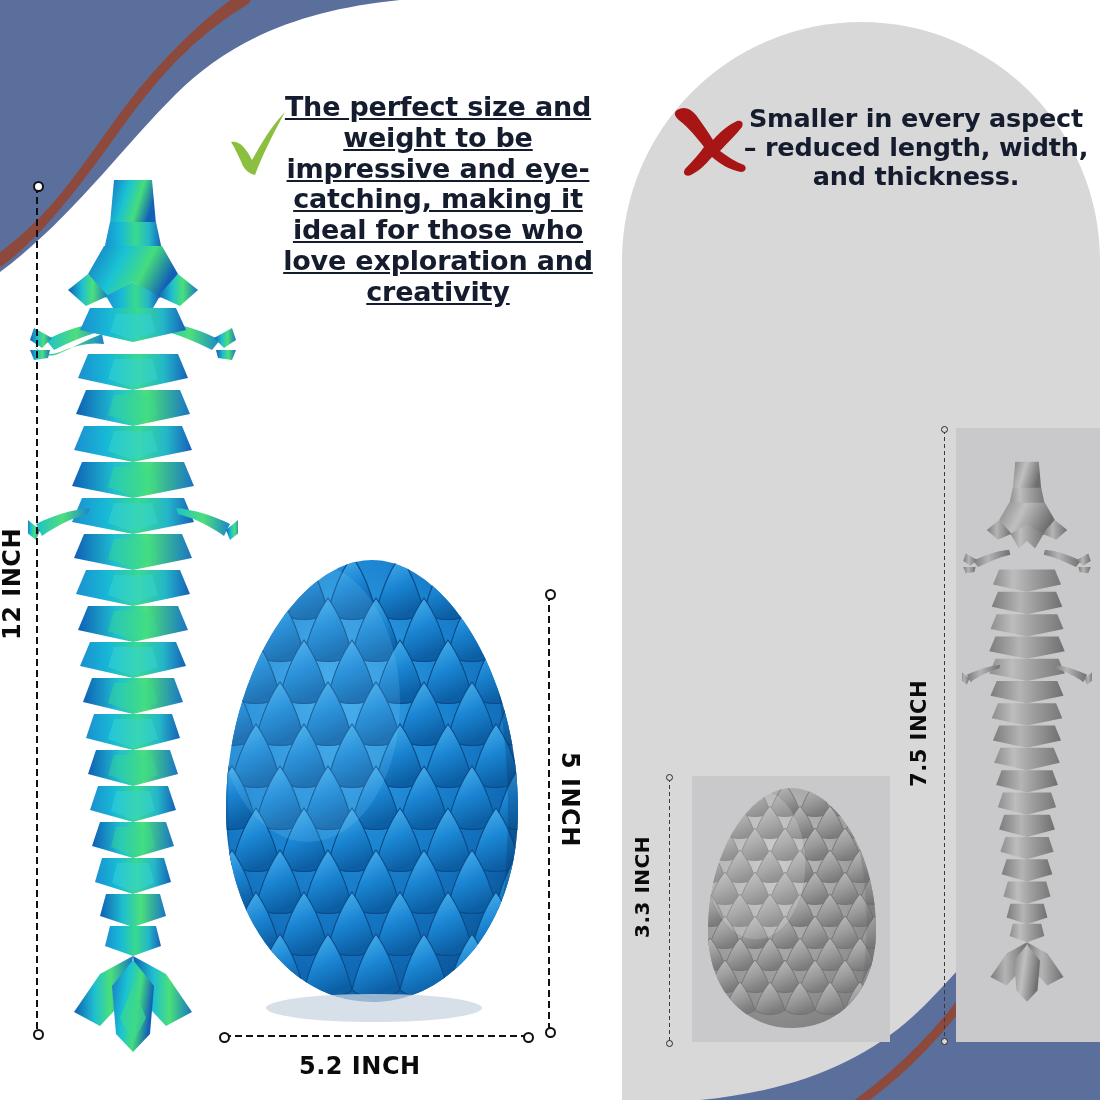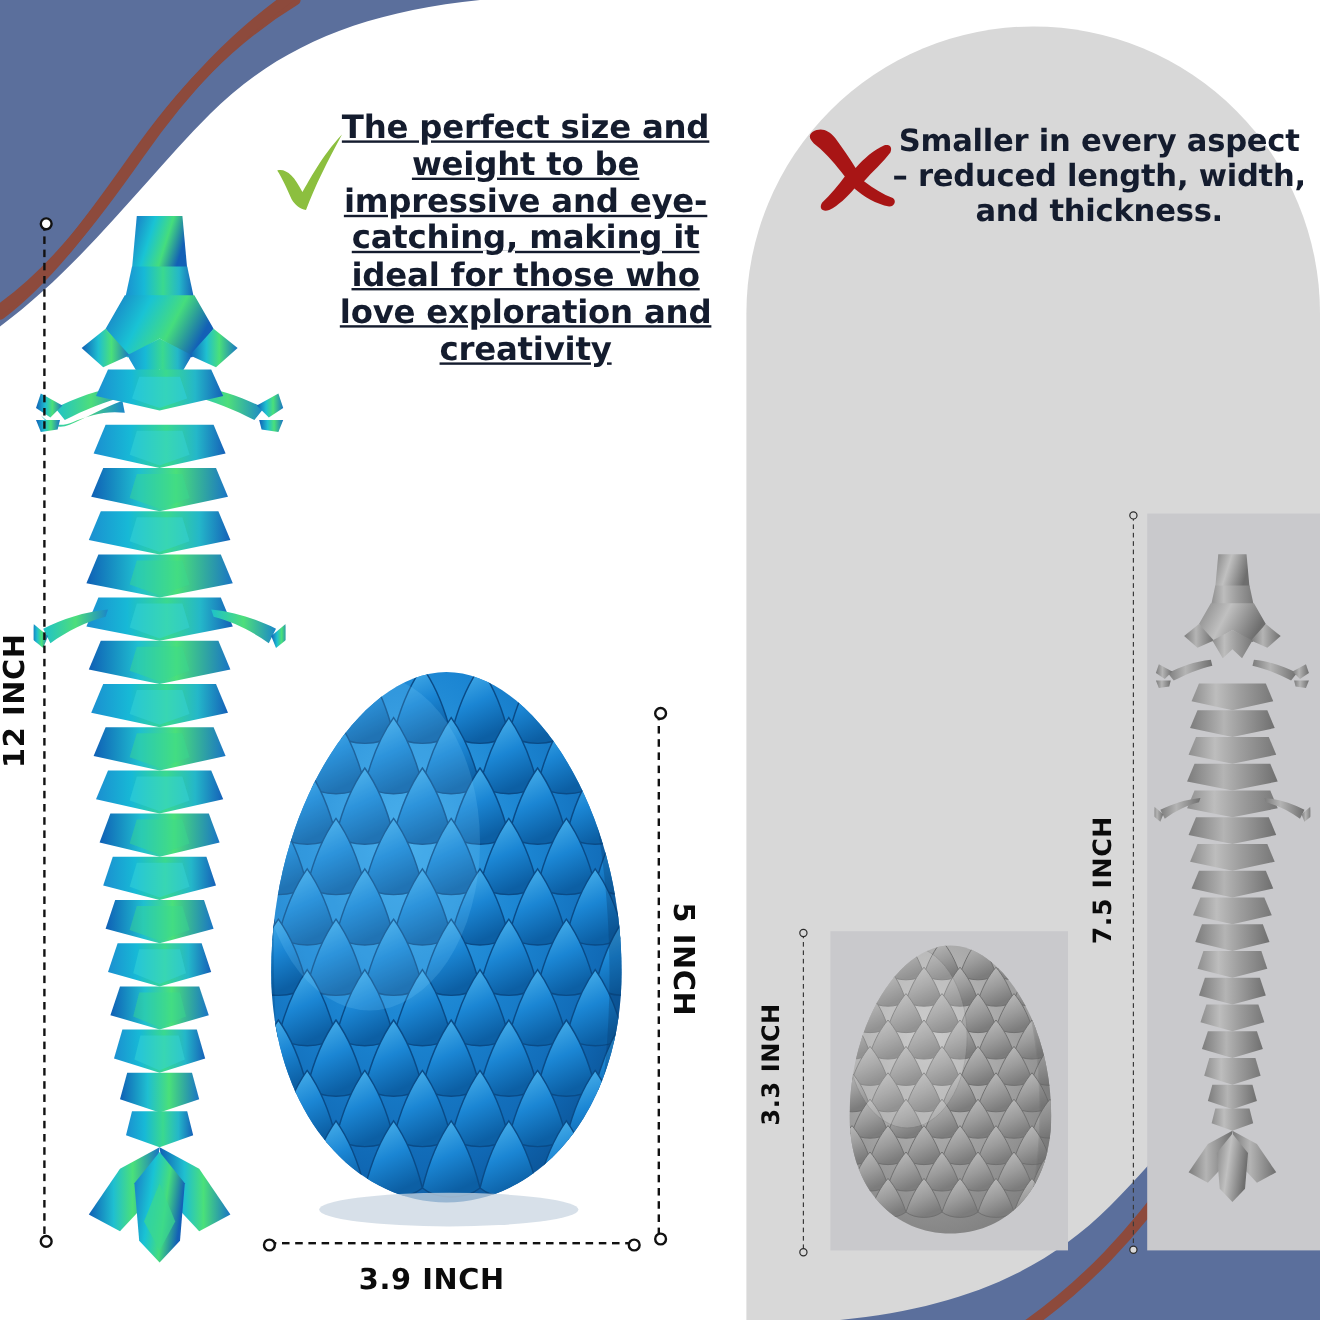--- a/index.html
+++ b/index.html
@@ -392,21 +392,21 @@
   </svg>
 
   <div class="dim-v" style="left:548px;top:594px;height:438px;"></div>
   <div class="endcap" style="left:545px;top:589px;"></div>
   <div class="endcap" style="left:545px;top:1027px;"></div>
   <div class="dim-label vlabel" style="left:556px;top:752px;font-size:24px;">5 INCH</div>
 
   <div class="dim-h" style="left:224px;top:1035px;width:304px;"></div>
   <div class="endcap" style="left:219px;top:1032px;"></div>
   <div class="endcap" style="left:523px;top:1032px;"></div>
-  <div class="dim-label" style="left:299px;top:1052px;font-size:24px;">3.9 INCH</div>
+  <div class="dim-label" style="left:299px;top:1052px;font-size:24px;">5.2 INCH</div>
 
   <div class="photo-block" style="left:692px;top:776px;width:198px;height:266px;"></div>
   <svg class="abs" style="left:700px;top:782px;" width="184" height="256" viewBox="0 0 184 256">
     <defs>
       <radialGradient id="eggGG" cx="38%" cy="30%" r="78%">
         <stop offset="0%" stop-color="#c6c6c6"></stop>
         <stop offset="50%" stop-color="#a6a6a6"></stop>
         <stop offset="100%" stop-color="#7e7e7e"></stop>
       </radialGradient>
       <linearGradient id="scaleGray" x1="0" y1="0" x2="0.4" y2="1">

